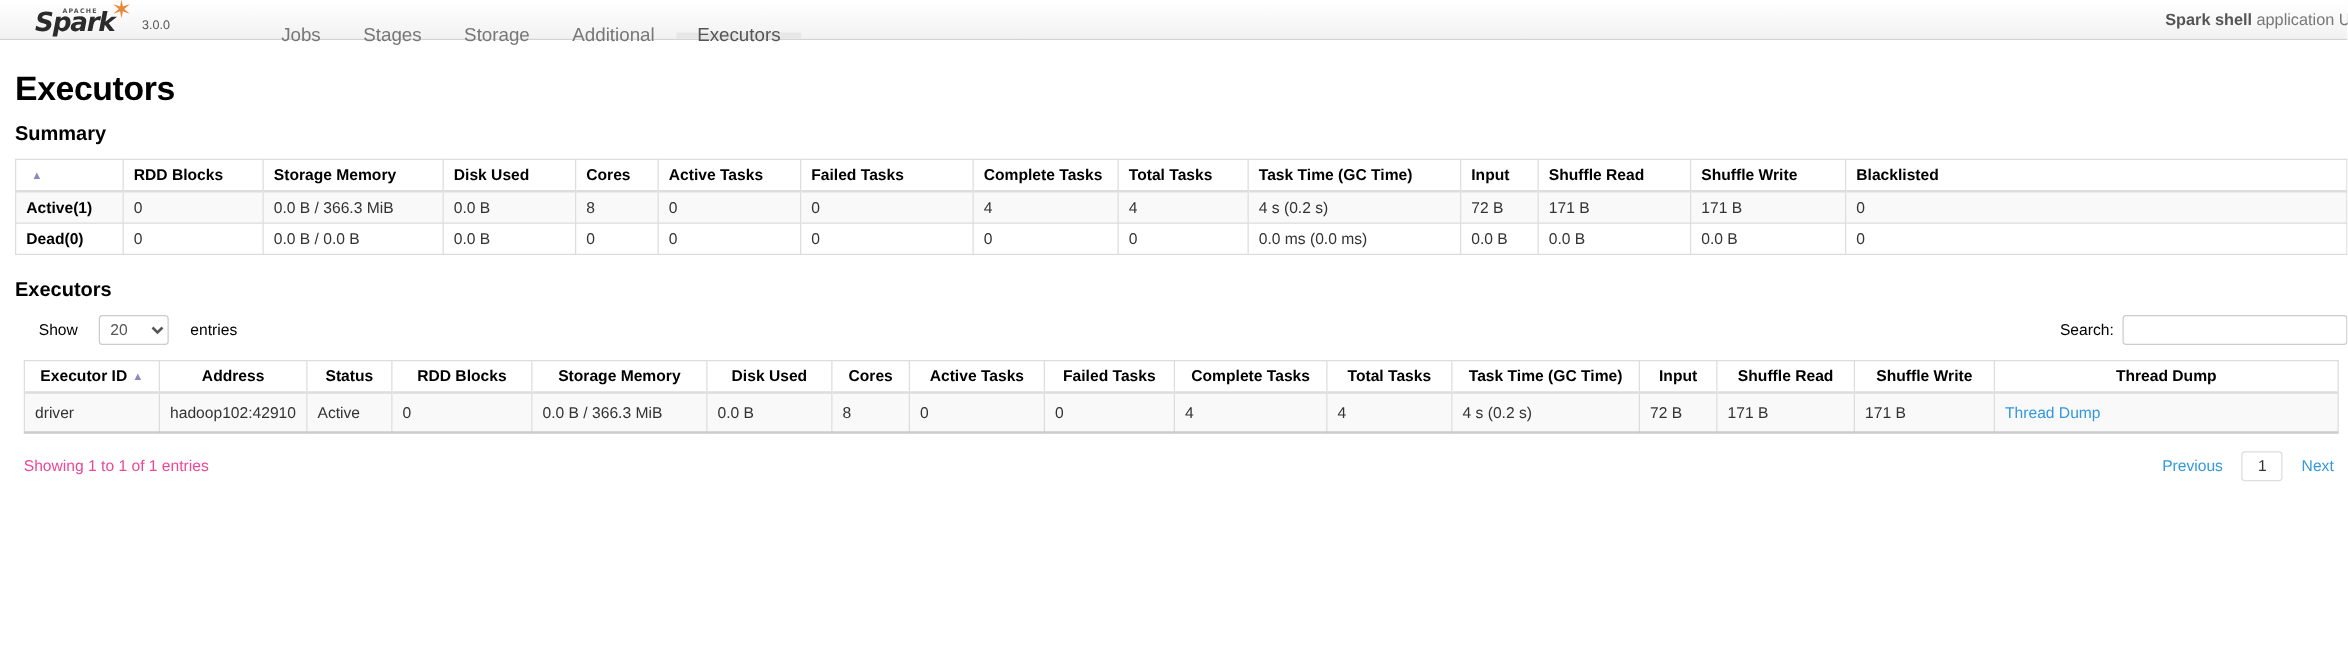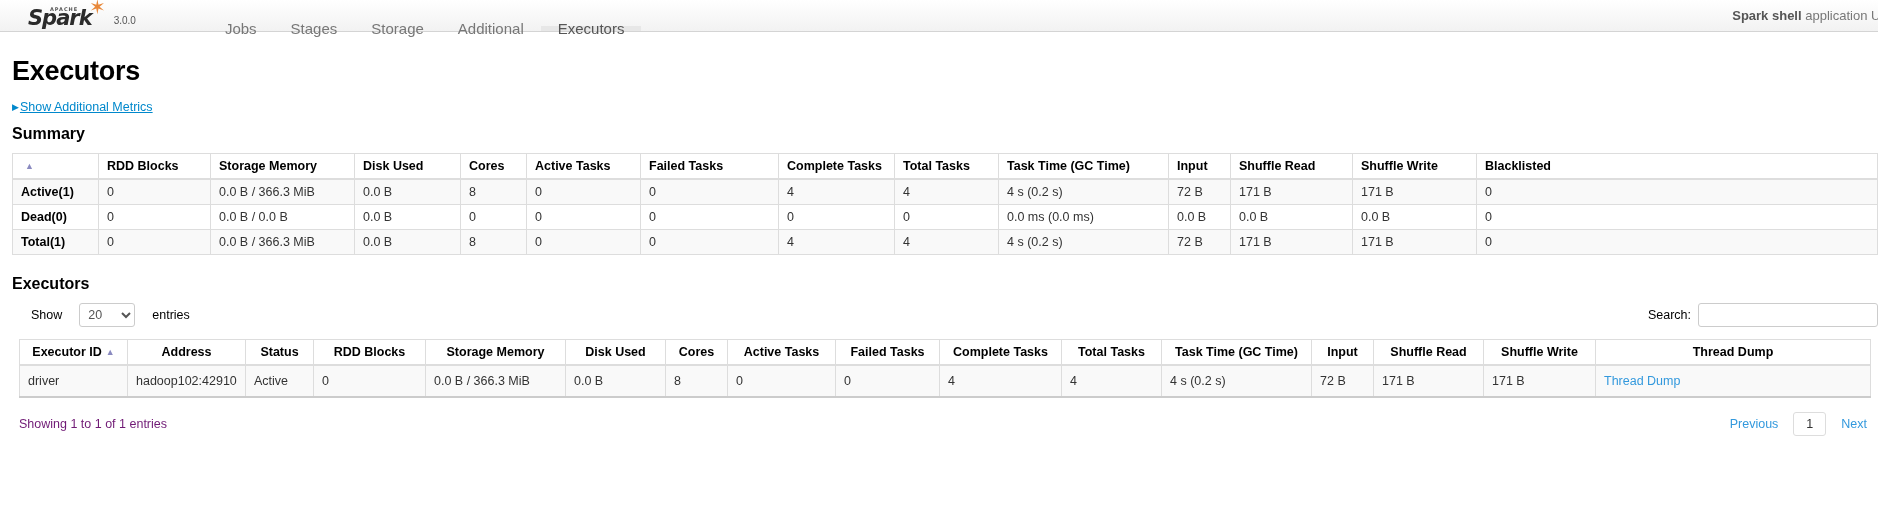--- a/index.html
+++ b/index.html
@@ -231,21 +231,21 @@
 
   .dt-footer {
     display: flex;
     align-items: center;
     justify-content: space-between;
     margin-top: 14px;
     width: 1866px;
     padding-left: 7px;
     font-size: 12.5px;
   }
-  .dt-info { color: #701a75; text-align: right; }
+  .dt-info { color: #ec4899; text-align: right; }
   .dt-paginate {
     display: flex;
     align-items: center;
     gap: 0;
   }
   .dt-paginate .pg {
     padding: 4px 11px;
     color: #3399dd;
     cursor: pointer;
   }
@@ -282,23 +282,20 @@
   <div class="app-title">
     <b>Spark shell</b>
     <span>application UI</span>
   </div>
 </div>
 
 <div class="page">
 
   <h1 class="page-title">Executors</h1>
 
-  <div class="metrics-toggle">
-    <span class="caret">▶</span><a href="#">Show Additional Metrics</a>
-  </div>
 
   <h4 class="section-title">Summary</h4>
 
   <table class="spark-table">
     <thead>
       <tr>
         <th class="sorted-col" style="width:86px"><span></span><span class="sort-caret">▲</span></th>
         <th style="width:112px">RDD Blocks</th>
         <th style="width:144px">Storage Memory</th>
         <th style="width:106px">Disk Used</th>
@@ -338,36 +335,20 @@
         <td>0.0 B</td>
         <td>0</td>
         <td>0</td>
         <td>0</td>
         <td>0</td>
         <td>0</td>
         <td>0.0 ms (0.0 ms)</td>
         <td>0.0 B</td>
         <td>0.0 B</td>
         <td>0.0 B</td>
-        <td>0</td>
-      </tr>
-      <tr>
-        <td class="rowhead">Total(1)</td>
-        <td>0</td>
-        <td>0.0 B / 366.3 MiB</td>
-        <td>0.0 B</td>
-        <td>8</td>
-        <td>0</td>
-        <td>0</td>
-        <td>4</td>
-        <td>4</td>
-        <td>4 s (0.2 s)</td>
-        <td>72 B</td>
-        <td>171 B</td>
-        <td>171 B</td>
         <td>0</td>
       </tr>
     </tbody>
   </table>
 
   <h4 class="section-title" style="margin-top:20px">Executors</h4>
 
   <div class="dt-controls">
     <div class="dt-length">
       <span>Show</span>

